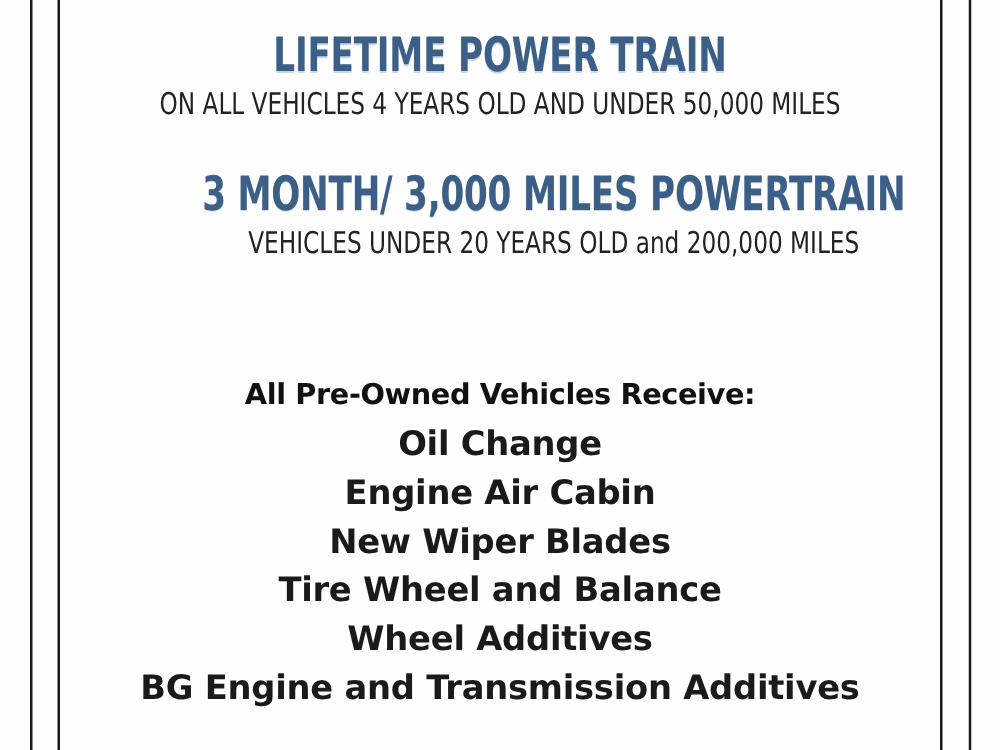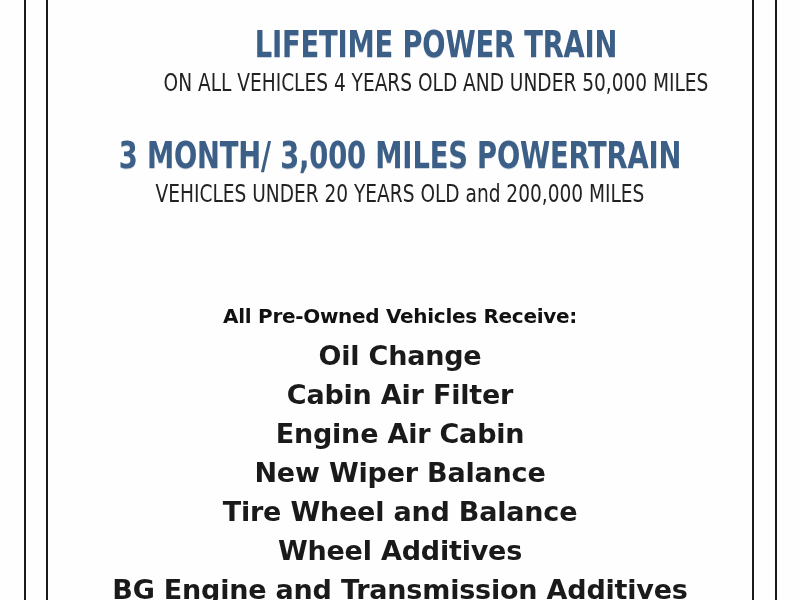--- a/index.html
+++ b/index.html
@@ -41,22 +41,22 @@
     position: absolute;
     left: 48px;
     top: 0;
     width: 704px;
     height: 600px;
     text-align: center;
   }
 
   
   .warranty-block { width: 100%; }
-  #warranty-block-0 { margin-top: 22px; padding-left: 36px; }
-  #warranty-block-1 { margin-top: 35px; }
+  #warranty-block-0 { margin-top: 22px; }
+  #warranty-block-1 { margin-top: 35px; padding-left: 43px; }
 
   .warranty-title {
     color: #3c5f88;
     font-family: "Liberation Sans Narrow", "DejaVu Sans Condensed", "Liberation Sans", sans-serif;
     font-weight: bold;
     font-size: 38px;
     line-height: 44px;
     letter-spacing: -0.2px;
     transform: scaleX(0.80);
     transform-origin: center center;
@@ -80,21 +80,21 @@
   
   #services {
     margin-top: 88px;
     width: 100%;
   }
 
   .services-heading {
     color: #111111;
     font-family: "DejaVu Sans", "Liberation Sans", sans-serif;
     font-weight: bold;
-    font-size: 20px;
+    font-size: 23px;
     line-height: 39px;
     letter-spacing: -0.3px;
     white-space: nowrap;
   }
 
   .service-item {
     color: #1a1a1a;
     font-family: "DejaVu Sans", "Liberation Sans", sans-serif;
     font-weight: bold;
     font-size: 27px;
@@ -122,22 +122,21 @@
 
     <div class="warranty-block" id="warranty-block-1">
       <div class="warranty-title">3 MONTH/ 3,000 MILES POWERTRAIN</div>
       <div class="warranty-sub">VEHICLES UNDER 20 YEARS OLD and 200,000 MILES</div>
     </div>
 
     <div id="services">
       <div class="services-heading">All Pre-Owned Vehicles Receive:</div>
 
       <div class="service-item">Oil Change</div>
-      <div class="service-item">Cabin Air Filter</div>
       <div class="service-item">Engine Air Cabin</div>
-      <div class="service-item">New Wiper Balance</div>
+      <div class="service-item">New Wiper Blades</div>
       <div class="service-item">Tire Wheel and Balance</div>
       <div class="service-item">Wheel Additives</div>
       <div class="service-item">BG Engine and Transmission Additives</div>
     </div>
 
   </div>
 </div>
 
 </body></html>

